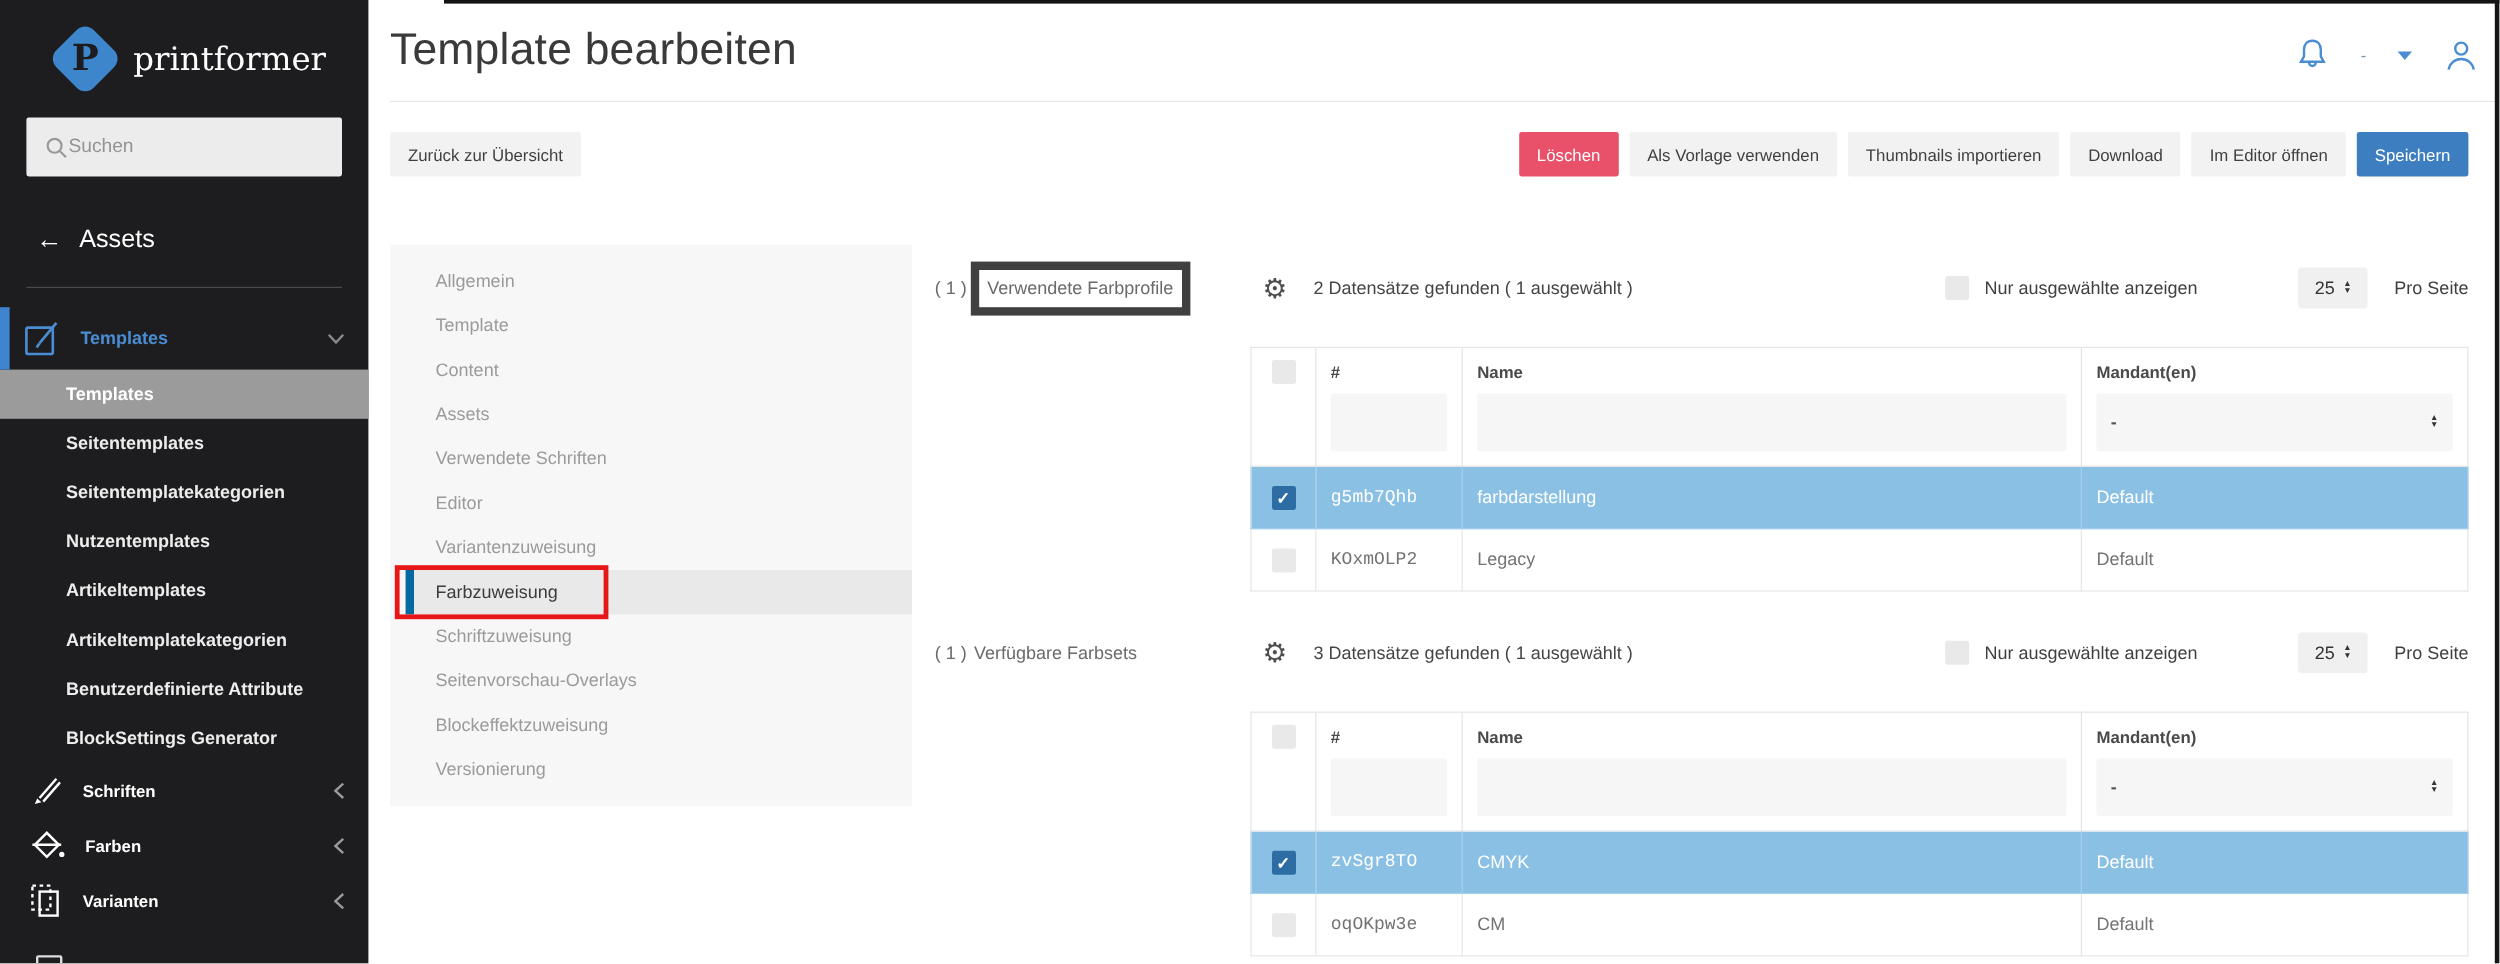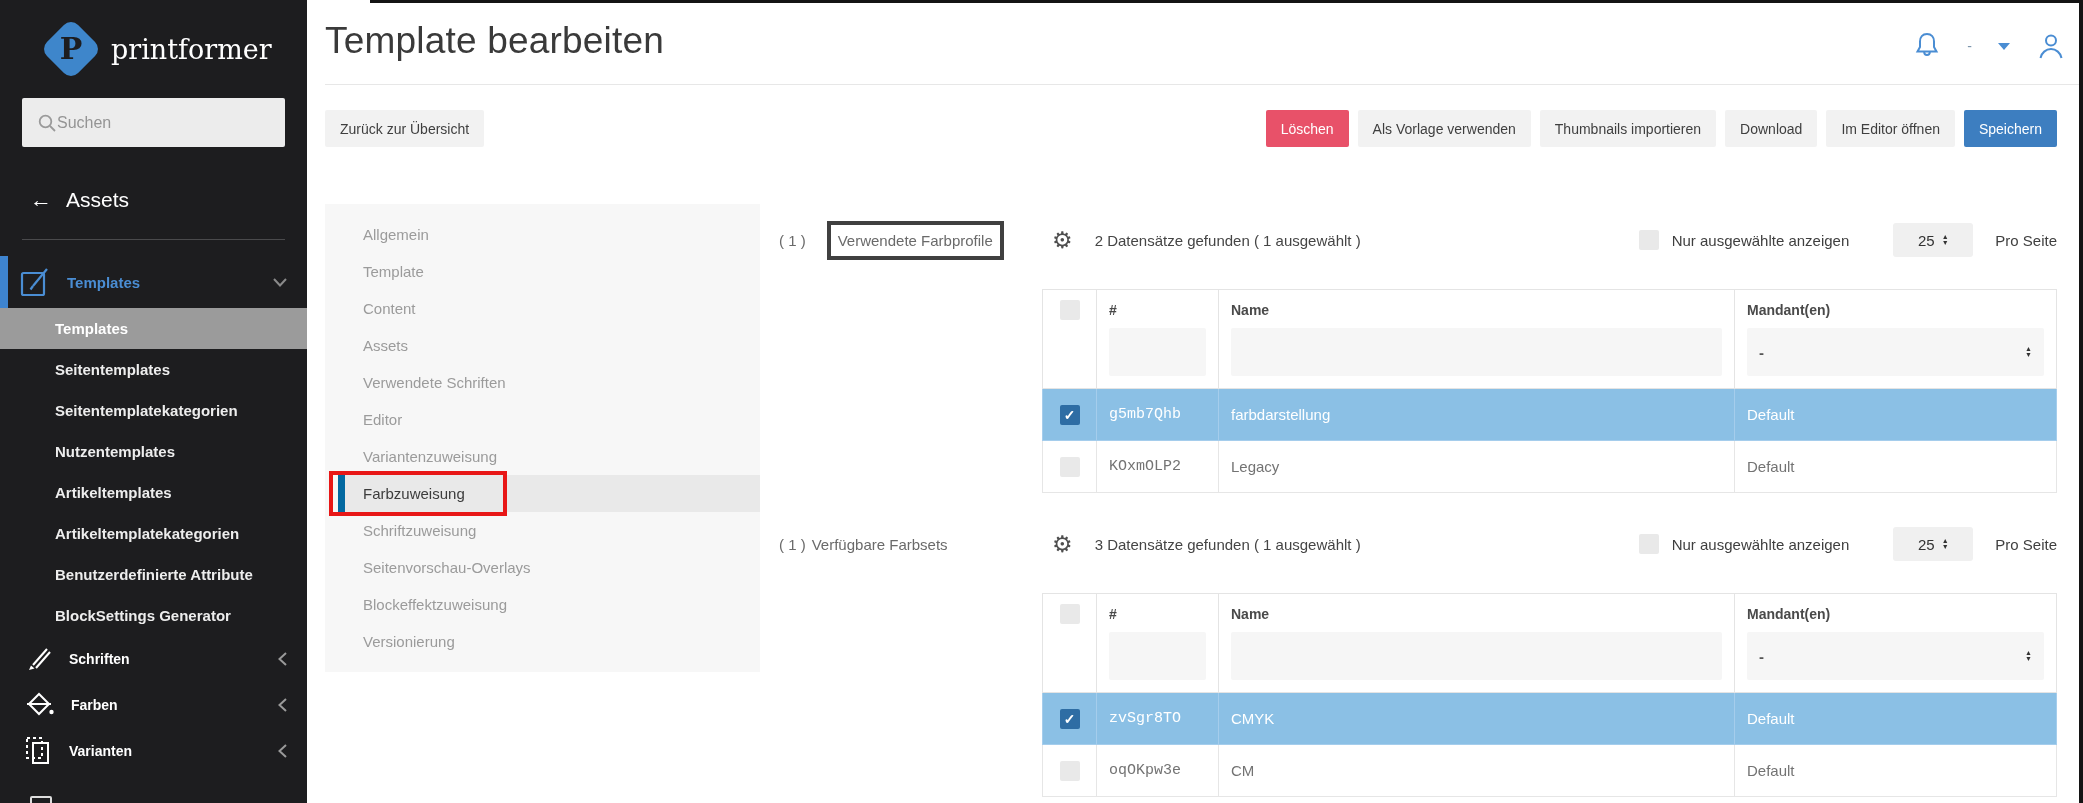--- a/index.html
+++ b/index.html
@@ -69,33 +69,33 @@
   .tab { height:37px; display:flex; align-items:center; padding-left:38px; font-size:15px; color:#9b9b9b; cursor:pointer; }
   .tab.active { position:relative; margin-left:13px; padding-left:18px; border-left:7px solid #0369a1;
                 background:#e9e9e9; color:#3c3c3c; }
   .red-box { position:absolute; left:-16px; top:-4px; width:178px; height:45px;
              border:4px solid #e81717; pointer-events:none; z-index:3; }
 
   .sections { flex:1; min-width:0; display:flex; flex-direction:column; gap:30px; padding-top:15px; }
   .section { display:flex; }
   .label-col { width:282px; flex-shrink:0; height:42px; display:flex; align-items:center;
                padding-left:19px; font-size:15px; color:#6a6a6a; }
-  .red-inline { display:inline-block; border:4px solid #404040; padding:7px 7px; margin-left:21px; }
+  .red-inline { display:inline-block; border:7px solid #404040; padding:7px 7px; margin-left:3px; }
   .label-plain { margin-left:6px; }
   .table-col { flex:1; min-width:0; }
 
   .controls { height:42px; display:flex; align-items:center; }
   .gear { font-size:23px; color:#4f4f4f; margin-left:10px; line-height:1; }
   .status { margin-left:22px; font-size:15px; color:#454545; }
   .right-controls { margin-left:auto; display:flex; align-items:center; }
   .cb { width:20px; height:20px; background:#e9e9e9; border-radius:2px; flex-shrink:0; cursor:pointer; }
   .cb.checked { background:#2e6da4; color:#fff; display:flex; align-items:center; justify-content:center;
                 font-size:14px; font-weight:700; }
   .only-label { margin-left:13px; font-size:15px; color:#3f3f3f; }
-  .pp-select { margin-left:44px; width:80px; height:34px; background:#f0f0f0; border-radius:3px;
+  .pp-select { margin-left:84px; width:58px; height:34px; background:#f0f0f0; border-radius:3px;
                display:flex; align-items:center; justify-content:center; gap:7px; font-size:15px; color:#333; cursor:pointer; }
   .updown { display:flex; flex-direction:column; font-size:7px; line-height:6px; color:#333; }
   .pp-label { margin-left:22px; font-size:15px; color:#3f3f3f; }
 
   table { width:100%; border-collapse:collapse; table-layout:fixed; margin-top:28px; background:#fff; }
   col.c-cb { width:54px; } col.c-id { width:122px; } col.c-mandant { width:322px; }
   thead th { border:1px solid #e4e4e4; vertical-align:top; padding:12px 12px 12px; text-align:left; }
   thead th.cb-h { padding:10px 0 0; }
   .th-label { font-size:14px; font-weight:700; color:#4a4a4a; display:block; }
   .filter { margin-top:10px; width:100%; height:48px; background:#f6f6f6; border:0; border-radius:2px;

